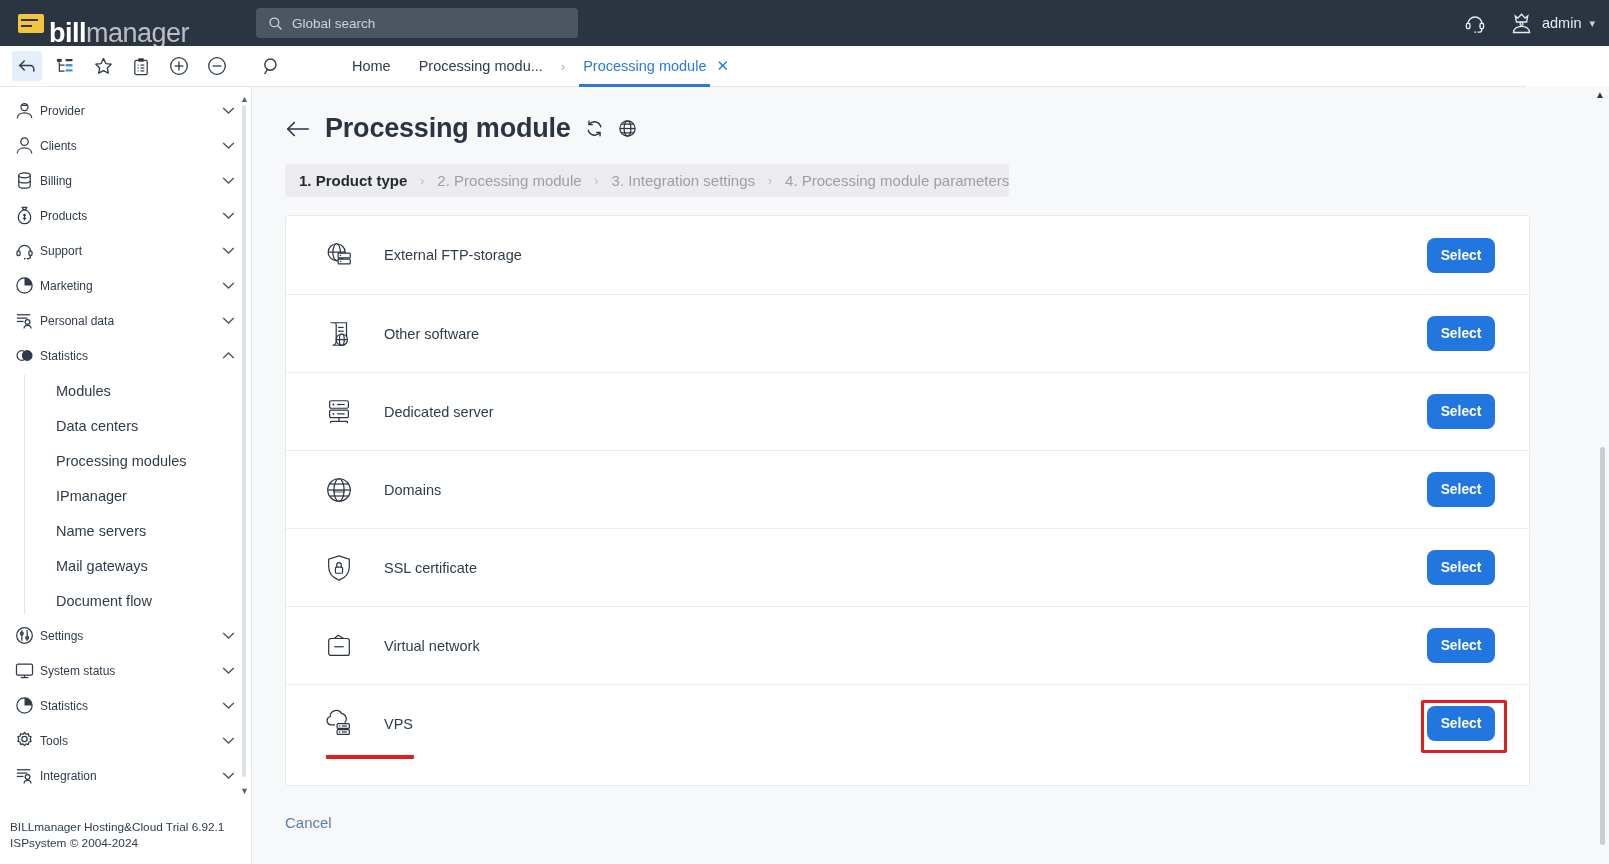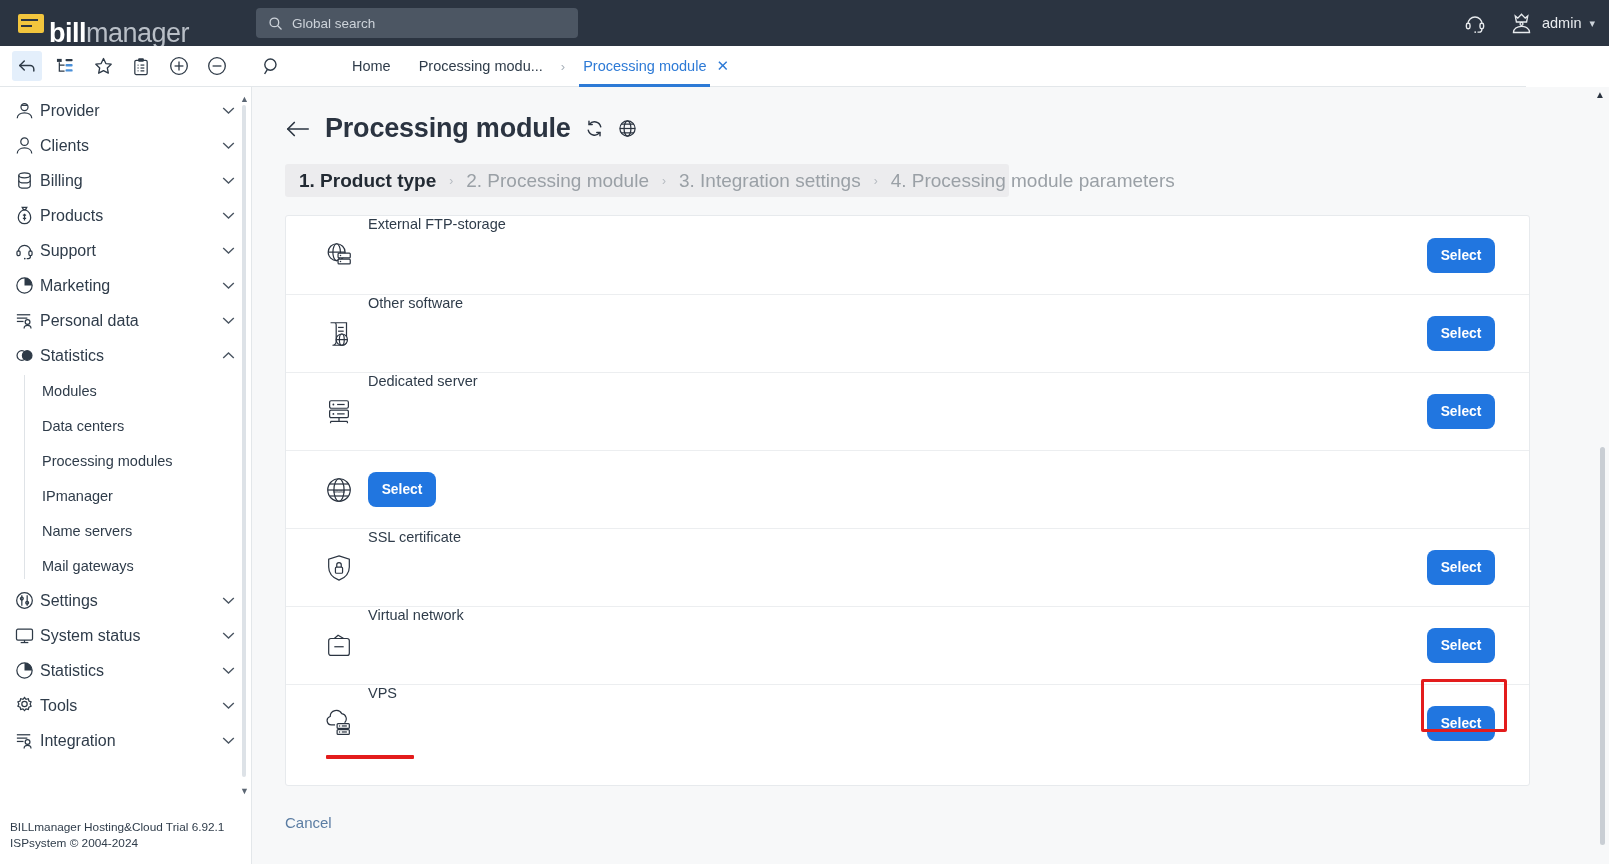--- a/index.html
+++ b/index.html
@@ -87,25 +87,25 @@
     position: absolute; top: 87px; left: 0; width: 252px; height: 777px;
     background: #ffffff; border-right: 1px solid #e3e7ea;
     overflow: hidden;
   }
   .nav { padding-top: 6px; }
   .nav-item {
     display: flex; align-items: center; height: 35px;
     padding: 0 16px 0 14px; cursor: pointer; position: relative;
   }
   .nav-item .ico { width: 26px; display: flex; align-items: center; color: #2e3a47; flex: none; }
-  .nav-item .lbl { font-size: 16px; color: #2f3c4a; flex: 1; }
+  .nav-item .lbl { font-size: 12px; color: #2f3c4a; flex: 1; }
   .nav-item .chev {
     color: #4a5562; font-size: 0; display: flex; align-items: center;
   }
-  .sub-wrap { position: relative; padding-left: 30px; }
+  .sub-wrap { position: relative; padding-left: 44px; }
   .sub-wrap::before {
     content: ""; position: absolute; left: 24px; top: 2px; bottom: 4px;
     width: 1px; background: #dfe3e7;
   }
   .sub-item {
     height: 35px; display: flex; align-items: center; font-size: 14.5px;
     color: #2f3c4a; cursor: pointer; padding-left: 12px;
   }
   .sb-scroll {
     position: absolute; right: 4px; top: 8px; width: 7px; height: 700px;
@@ -131,32 +131,32 @@
   }
   .back-arrow { color: #2b3441; cursor: pointer; display: flex; align-items: center; }
   .page-title { font-size: 27px; font-weight: bold; color: #2b3441; letter-spacing: -0.2px; }
   .head-icon { color: #2b3441; cursor: pointer; display: flex; align-items: center; }
 
   .wizard {
     margin: 20px 0 0 33px; width: 724px; height: 33px;
     background: #ececee; border-radius: 3px;
     display: flex; align-items: center; padding: 0 14px; gap: 0;
   }
-  .wz-step { font-size: 19px; color: #9aa0a6; white-space: nowrap; cursor: pointer; }
+  .wz-step { font-size: 15px; color: #9aa0a6; white-space: nowrap; cursor: pointer; }
   .wz-step.current { color: #222a33; font-weight: bold; }
   .wz-sep { color: #b6bbc1; font-size: 12px; margin: 0 13px; }
 
   .card {
     margin: 18px 0 0 33px; width: 1245px; height: 571px;
     background: #ffffff; border: 1px solid #e7eaed; border-radius: 3px;
     overflow: hidden; position: relative;
   }
   .row {
-    height: 78px; display: flex; 
-    padding: 0 34px 0 38px; border-top: 1px solid #eceef0; position: relative;
+    height: 78px; display: flex; align-items: center;
+    padding: 0 34px 0 38px; border-top: 1px solid #eceef0; position: relative; gap: 16px;
   }
   .row:first-child { border-top: none; }
   .row .ricon { width: 44px; flex: none; color: #2b3441; display: flex; align-items: center; }
   .row .rlabel { font-size: 14.5px; color: #2f3c4a; flex: 1; }
   .btn-select {
     background: #2176e0; color: #ffffff; border: none; border-radius: 8px;
     font-family: "Liberation Sans", sans-serif;
     font-size: 13.8px; font-weight: bold;
     width: 68px; height: 35px; cursor: pointer;
   }
@@ -443,20 +443,23 @@
         </div>
       <div class="sub-item">
           <span>IPmanager</span>
         </div>
       <div class="sub-item">
           <span>Name servers</span>
         </div>
       <div class="sub-item">
           <span>Mail gateways</span>
         </div>
+      <div class="sub-item">
+          <span>Document flow</span>
+        </div>
     </div>
 
     <div class="nav-item">
       <span class="ico">
         <svg width="21" height="21" viewBox="0 0 22 22" fill="none" stroke="#2e3a47" stroke-width="1.3">
           <circle cx="11" cy="11" r="8.2"></circle>
           <line x1="8.2" y1="5.6" x2="8.2" y2="16.4"></line>
             <line x1="13.8" y1="5.6" x2="13.8" y2="16.4"></line>
           <circle cx="8.2" cy="9" r="1.5"></circle>
             <circle cx="13.8" cy="13.4" r="1.5"></circle>
@@ -648,20 +651,21 @@
       <span class="ricon">
         <svg width="30" height="30" viewBox="0 0 32 32" fill="none" stroke="#2b3441" stroke-width="1.3">
           <circle cx="16" cy="16" r="12"></circle>
           <ellipse cx="16" cy="16" rx="5.4" ry="12"></ellipse>
           <line x1="4" y1="16" x2="28" y2="16"></line>
           <line x1="6.2" y1="9.6" x2="25.8" y2="9.6"></line>
             <line x1="6.2" y1="22.4" x2="25.8" y2="22.4"></line>
           <text x="16" y="19.4" font-size="6" fill="#2b3441" stroke="none" text-anchor="middle" font-family="Liberation Sans, sans-serif">www</text>
         </svg>
       </span>
+      <span class="rlabel">Domains</span>
       <span class="btn-wrap">
         <button class="btn-select">Select</button>
       </span>
     </div>
 
     <div class="row">
       <span class="ricon">
         <svg width="30" height="30" viewBox="0 0 32 32" fill="none" stroke="#2b3441" stroke-width="1.3">
           <path d="M16 3l11 3.6v8.2c0 6.6-4.6 11.6-11 14.2-6.4-2.6-11-7.6-11-14.2V6.6z"></path>
           <rect x="12.2" y="15" width="7.6" height="6.6" rx="1.2"></rect>

